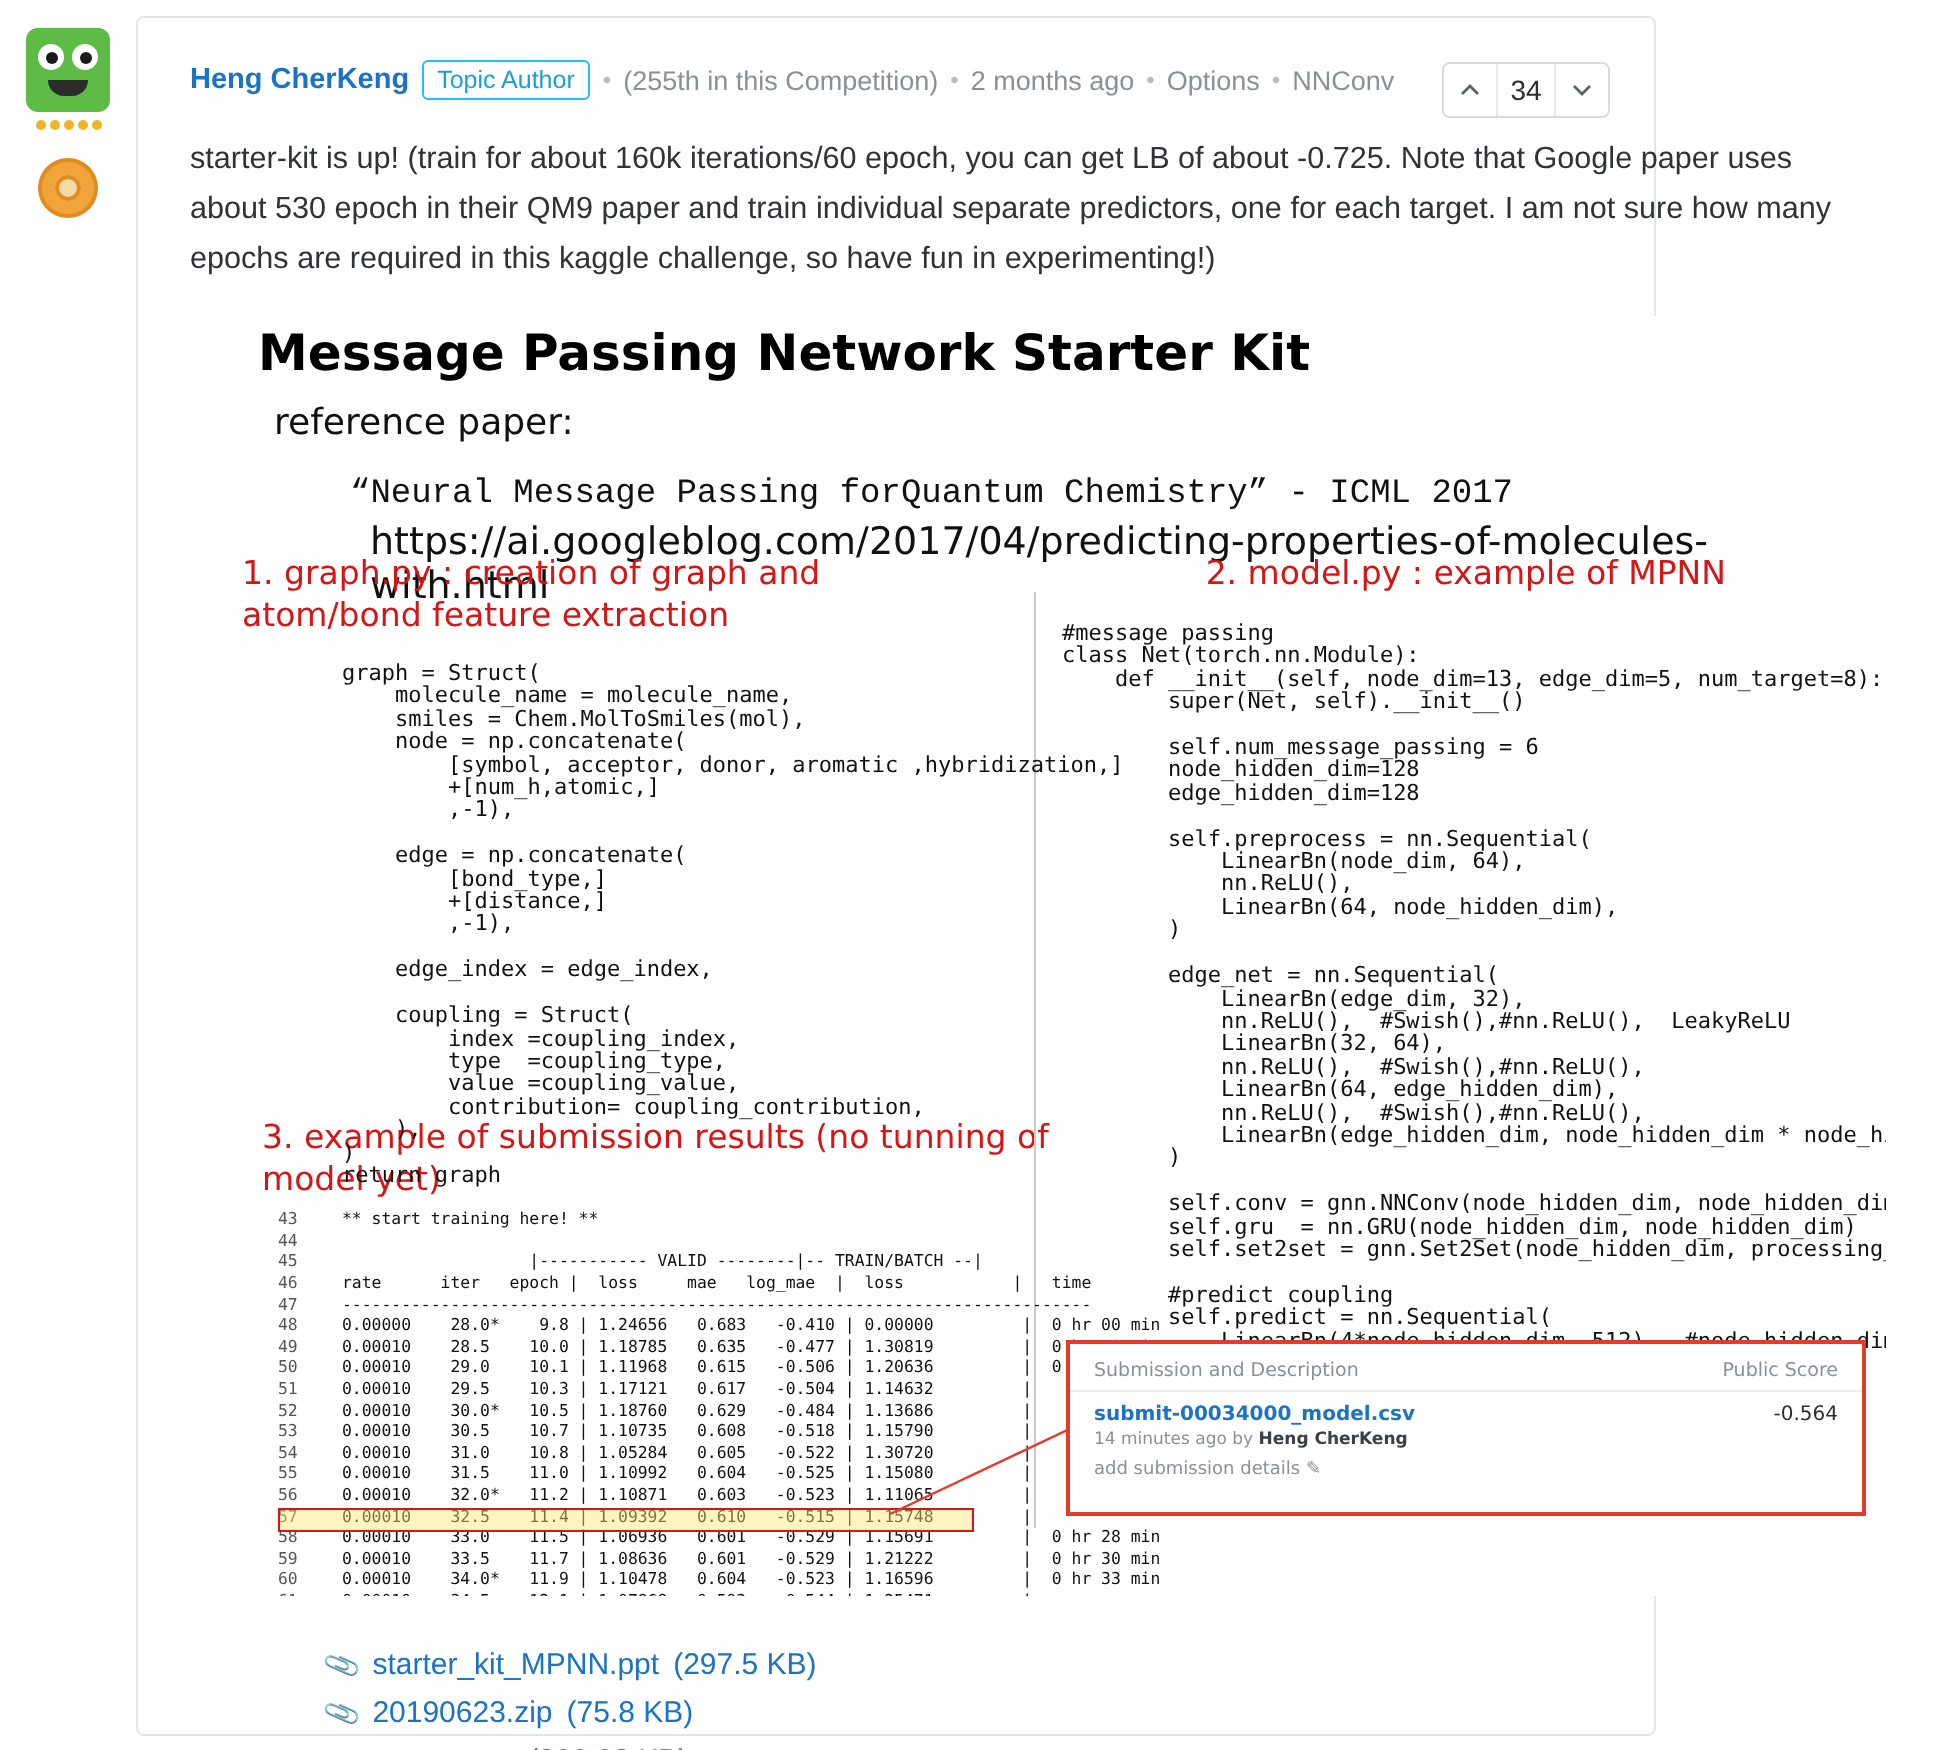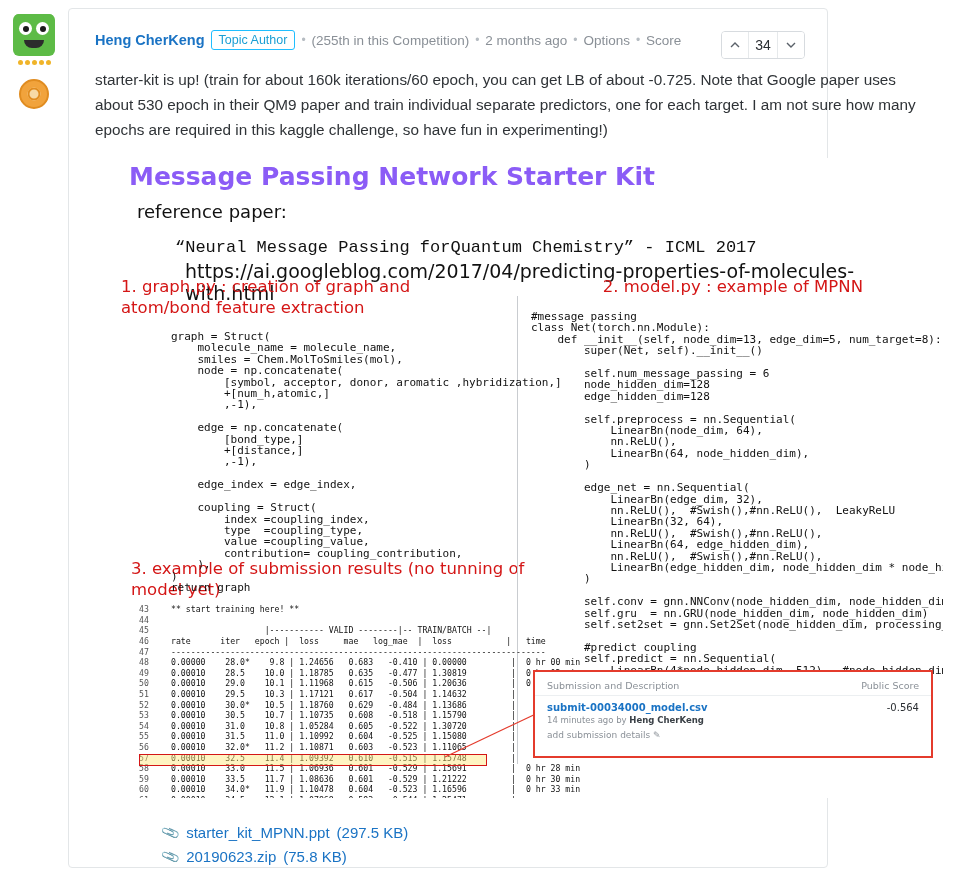--- a/index.html
+++ b/index.html
@@ -188,21 +188,21 @@
     margin-left: 18px;
     width: 830px;
     height: 640px;
     background: #ffffff;
     overflow: hidden;
     font-family: "DejaVu Sans", sans-serif;
   }
   .slide-title {
     font-size: 25px;
     font-weight: bold;
-    color: #8b5cf6;
+    color: #000000;
     margin-left: 16px;
     margin-top: 4px;
   }
   .slide-ref {
     font-size: 18px;
     color: #111111;
     margin-left: 24px;
     margin-top: 10px;
   }
   .slide-ref2 {
@@ -368,21 +368,21 @@
     <div class="meta">
       <a class="author">Heng CherKeng</a>
       <span class="badge-topic">Topic Author</span>
       <span class="sep">•</span>
       <span class="muted">(255th in this Competition)</span>
       <span class="sep">•</span>
       <span class="muted">2 months ago</span>
       <span class="sep">•</span>
       <span class="link">Options</span>
       <span class="sep">•</span>
-      <span class="link">Score</span>
+      <span class="link">NNConv</span>
     </div>
 
     <div class="vote">
       <div class="btn">
         <svg class="chev" viewBox="0 0 10 10" aria-hidden="true">
             <path d="M1 7 L5 3 L9 7" fill="none" stroke="#5a6169" stroke-width="1.4"></path>
           </svg>
       </div>
       <div class="count">34</div>
       <div class="btn">

